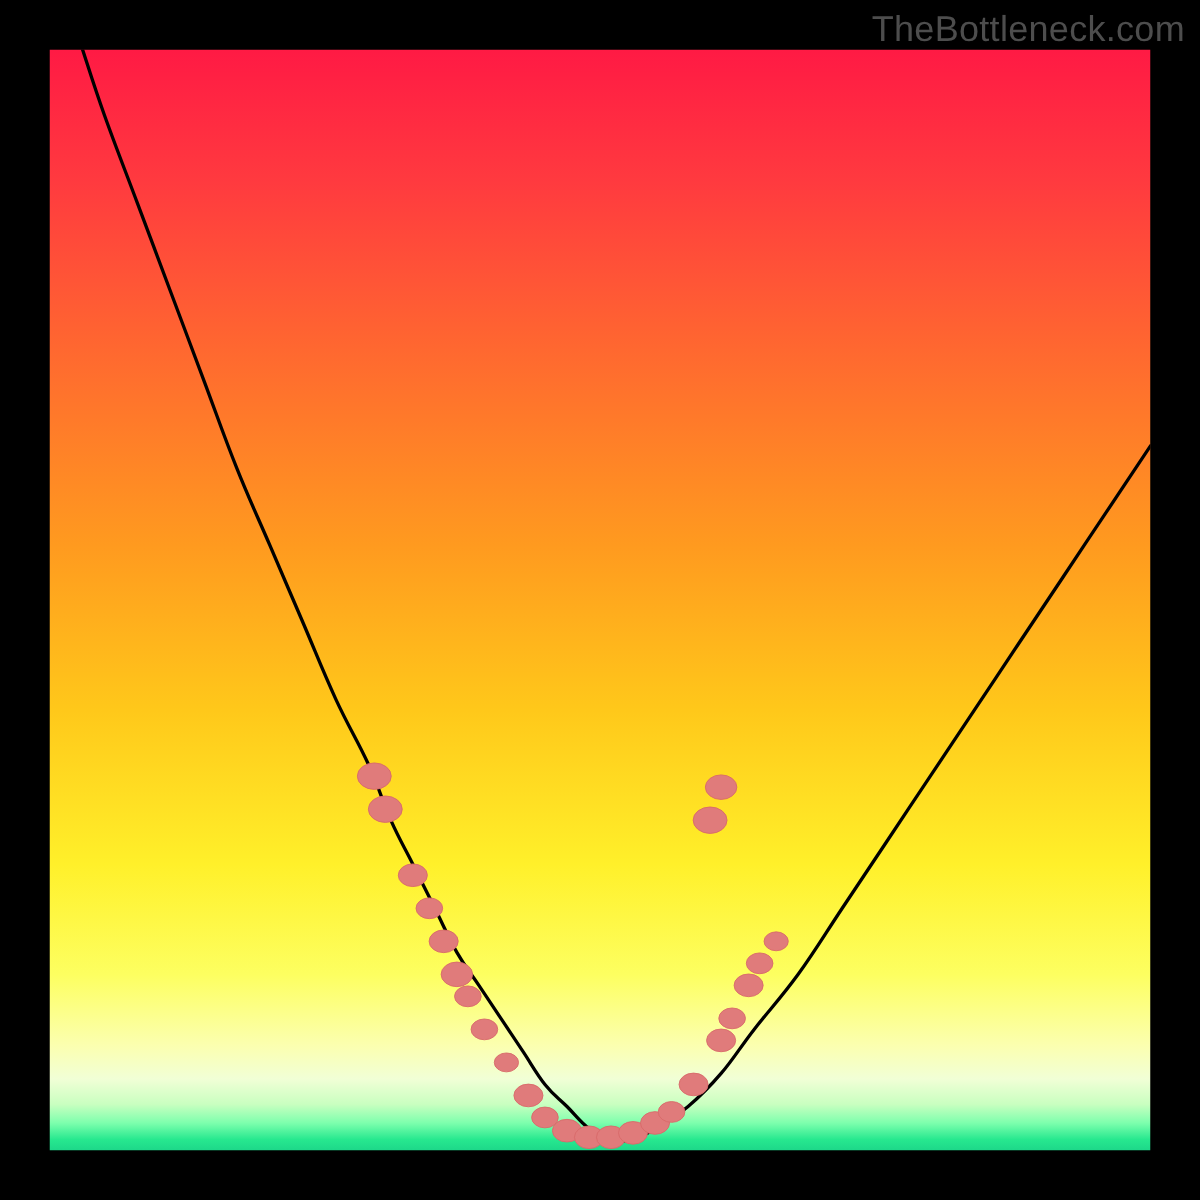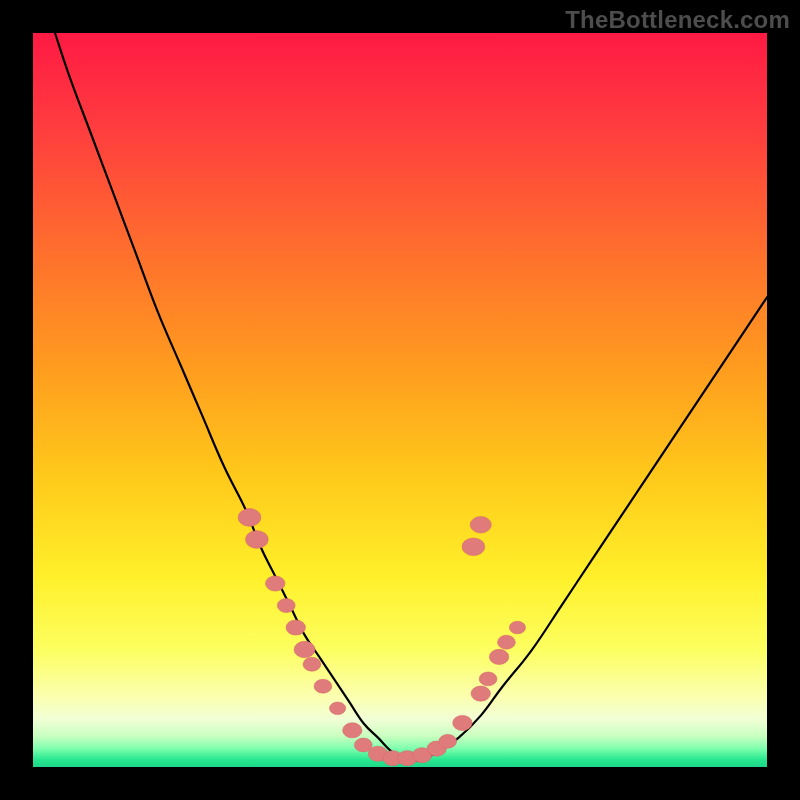--- a/index.html
+++ b/index.html
@@ -26,21 +26,21 @@
     width: 734px;
     height: 734px;
     
   }
   .watermark {
     position: absolute;
     top: 6px;
     right: 10px;
     color: #4d4d4d;
     font-size: 24px;
-    font-weight: 700;
+    font-weight: 400;
     letter-spacing: 0.2px;
   }
   svg {
     display: block;
   }
 </style>
 </head>
 <body>
 
 <div class="frame">

